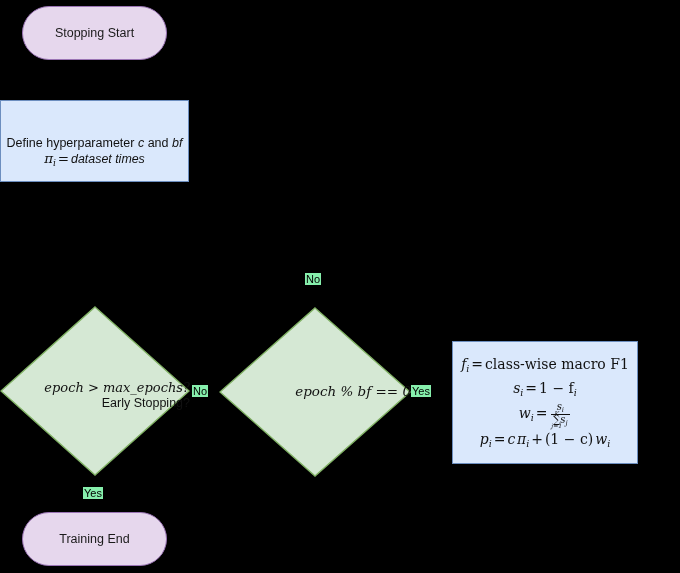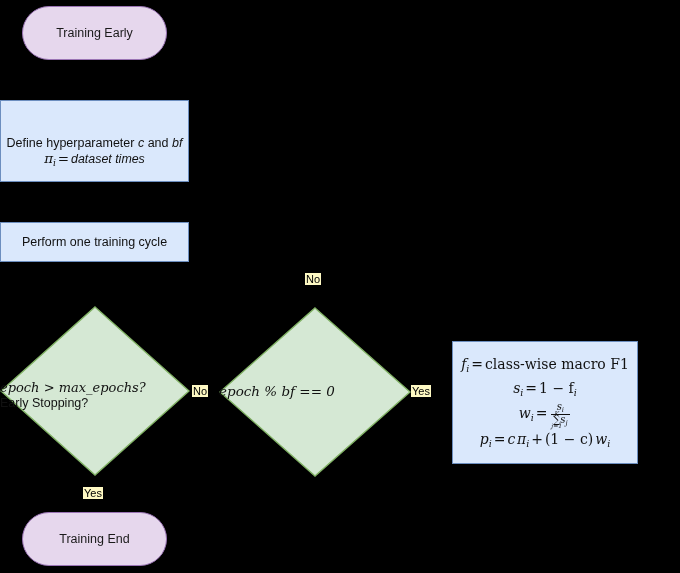--- a/index.html
+++ b/index.html
@@ -59,30 +59,30 @@
   .decision-shape {
     position: absolute;
     left: 0; top: 0;
     width: 100%;
     height: 100%;
   }
   .decision-label {
     position: absolute;
     left: 0;
     width: 100%;
-    text-align: left;
+    text-align: right;
     color: #111111;
     font-size: 13px;
     line-height: 1.25;
   }
 
   
   .edge-label {
     position: absolute;
-    background: #fef9c3;
+    background: #86efac;
     color: #000000;
     font-size: 11px;
     line-height: 12px;
     padding: 0px 1px;
     white-space: nowrap;
     font-family: "Liberation Sans", sans-serif;
   }
 
   
   .mathline {
@@ -192,38 +192,35 @@
     </g>
     <g stroke="#000000" stroke-width="1.2" fill="none">
 
       <path d="M315,307 L315,281"></path>
 
       <path d="M638,441 L660,441"></path>
     </g>
   </svg>
 
   <div class="node terminal" style="left:22px; top:6px; width:145px; height:54px;">
-    <span>Training Early</span>
+    <span>Stopping Start</span>
   </div>
 
   <div class="node process" style="left:0px; top:100px; width:189px; height:82px; flex-direction:column; justify-content:center;">
 
     <span class="mathline hp-line1">
       <span>Define hyperparameter </span><span class="sans-it">c</span><span> and </span><span class="sans-it">bf</span>
     </span>
 
 
     <span class="mathline" style="font-size:13.5px;">
       <span class="mi">π</span><span class="sub">i</span><span class="op">=</span><span class="sans-it" style="font-size:0.92em;">dataset times</span>
     </span>
   </div>
 
-  <div class="node process" style="left:0px; top:222px; width:189px; height:40px;">
-    <span>Perform one training cycle</span>
-  </div>
 
   <div class="decision-wrap" style="left:0px; top:306px; width:190px; height:170px;">
     <svg class="decision-shape" viewBox="0 0 190 170" xmlns="http://www.w3.org/2000/svg">
       <polygon points="95,1 189,85 95,169 1,85" fill="#d5e8d4" stroke="#82b366" stroke-width="1.4"></polygon>
     </svg>
     <div class="decision-label" style="top:74px;">
       <span class="mathline mi" style="font-size:13px;">epoch &gt; max_epochs?</span>
       <span class="mathline" style="font-size:12.5px; font-family:'Liberation Sans', sans-serif;">Early Stopping?</span>
     </div>
   </div>

